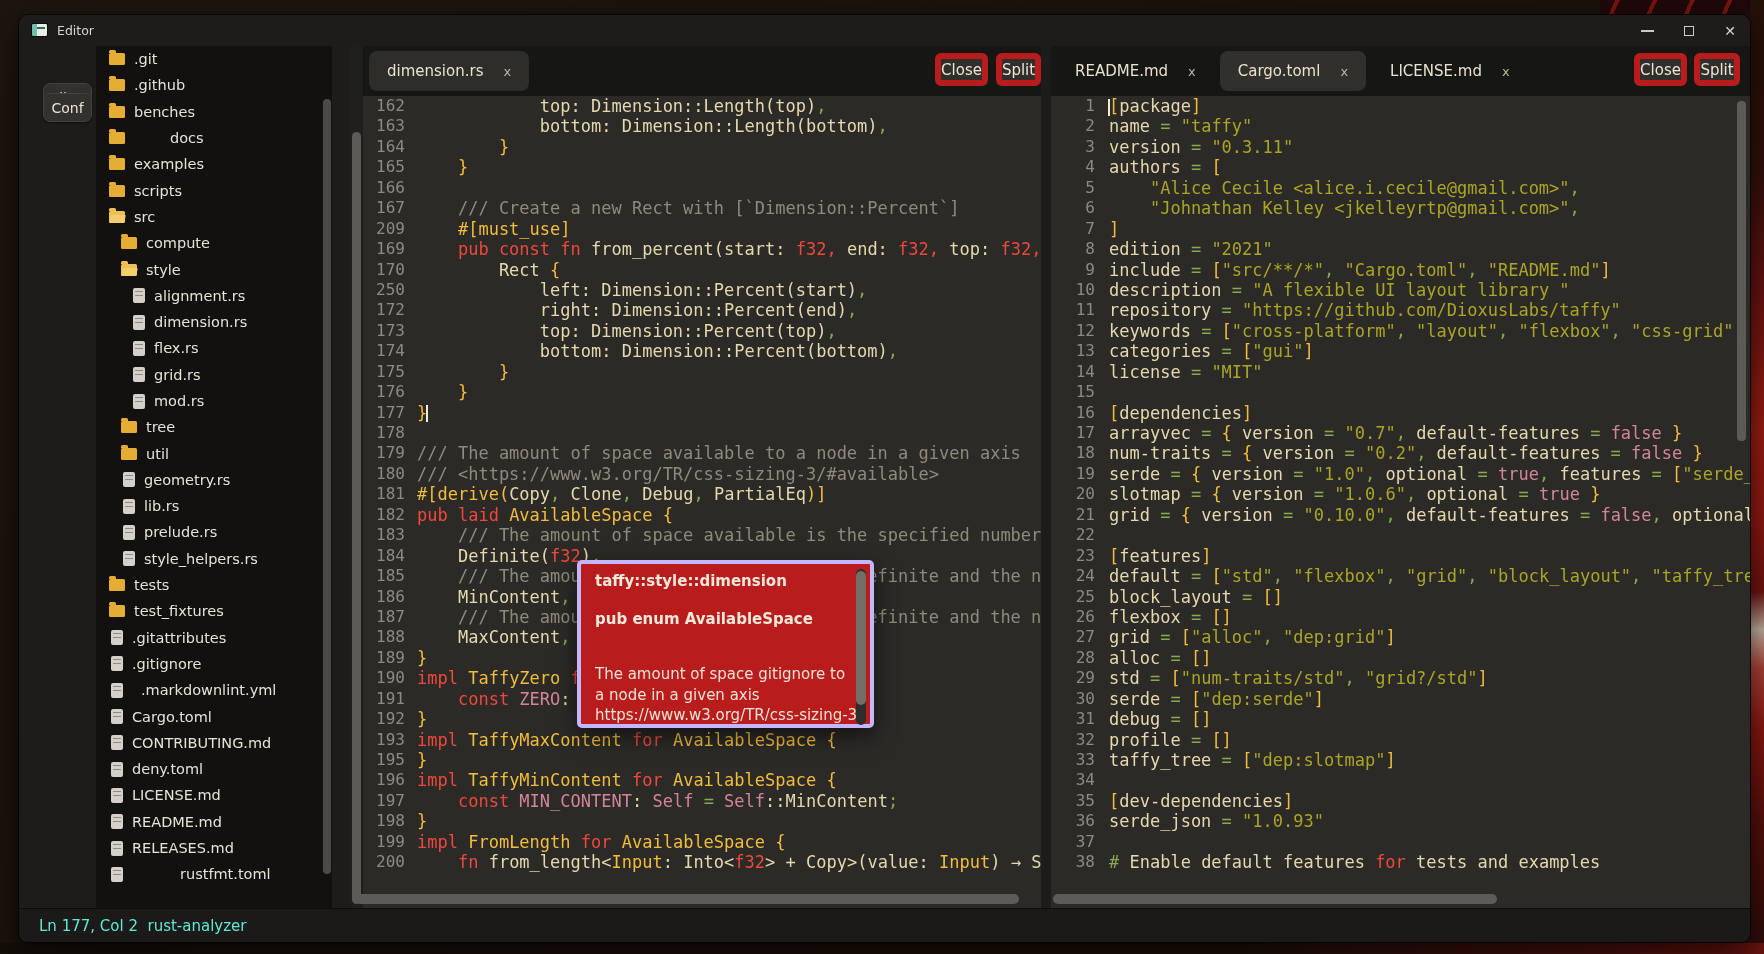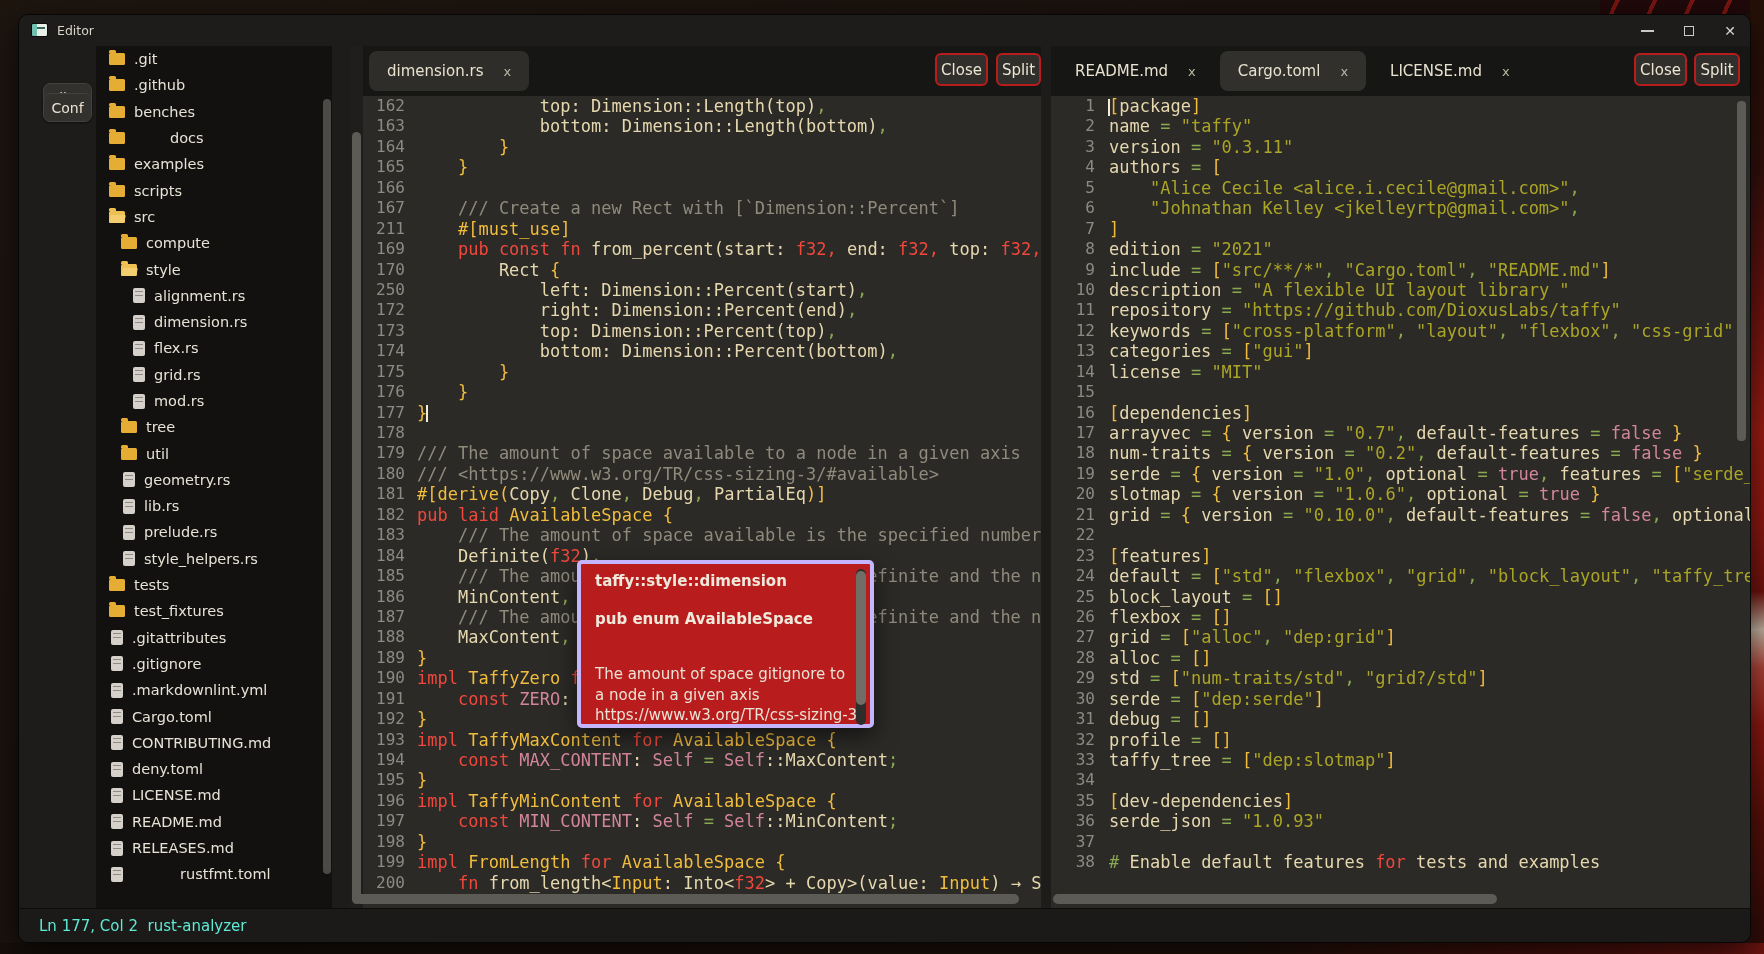--- a/index.html
+++ b/index.html
@@ -65,21 +65,21 @@
   .tk-w{color:#e6d8ae;} .tk-k{color:#f0483c;} .tk-r{color:#f0483c;}
   .tk-y{color:#f2bd3c;} .tk-c{color:#8f8a7b;} .tk-g{color:#8aa850;}
   .tk-o{color:#abA526;} .tk-p{color:#d3869b;}
   .tk-cursor{display:inline-block;width:2px;height:17px;background:#f2ecd9;vertical-align:middle;margin:0 -1px;}
 
   
   .tab{height:40px;border-radius:8px;display:inline-flex;align-items:center;padding:0 18px;
     color:#e9e2cf;font-size:15px;gap:20px;}
   .tab .x{color:#bdb6a6;font-size:13px;}
   .tab.active{background:#31302d;}
-  .pane-btn{height:33px;border-radius:6px;background:#302f2c;border:2px solid #b91c1c;box-sizing:border-box;
+  .pane-btn{height:33px;border-radius:6px;background:#302f2c;border:6px solid #b91c1c;box-sizing:border-box;
     color:#ece5d2;font-size:15px;display:flex;align-items:center;justify-content:center;padding:0 12px;}
 
   
   #left-tabbar{left:344px;top:31px;width:678px;height:50px;}
   #left-tab{position:absolute;left:6px;top:5px;background:#2e2d2a;}
   #left-close{position:absolute;left:572px;top:7px;width:53px;}
   #left-split{position:absolute;left:633px;top:7px;width:45px;}
   #left-editor{left:344px;top:81px;width:678px;height:812px;}
   #left-editor .ln{width:34px;margin-right:12px;padding-left:8px;}
   .left-vscroll{position:absolute;left:331px;top:31px;width:13px;height:862px;background:#1f1e1d;}
@@ -226,21 +226,21 @@
         <span class="label">test_fixtures</span>
       </div>
       <div class="tree-row" style="padding-left: 13px;">
         <span class="icon-file"></span>
         <span class="label">.gitattributes</span>
       </div>
       <div class="tree-row" style="padding-left: 13px;">
         <span class="icon-file"></span>
         <span class="label">.gitignore</span>
       </div>
-      <div class="tree-row" style="padding-left: 13px;">
+      <div class="tree-row" style="padding-left: 13px; gap: 9px;">
         <span class="icon-file"></span>
         <span class="label">.markdownlint.yml</span>
       </div>
       <div class="tree-row" style="padding-left: 13px;">
         <span class="icon-file"></span>
         <span class="label">Cargo.toml</span>
       </div>
       <div class="tree-row" style="padding-left: 13px;">
         <span class="icon-file"></span>
         <span class="label">CONTRIBUTING.md</span>
@@ -279,21 +279,21 @@
     <div class="pane-btn" id="left-close">Close</div>
     <div class="pane-btn" id="left-split">Split</div>
   </div>
   <div class="editor" id="left-editor">
       <div class="cl"><span class="ln">162</span><span class="ct"><span class="tk-w">            top: Dimension::Length(top)</span><span class="tk-g">,</span></span></div>
       <div class="cl"><span class="ln">163</span><span class="ct"><span class="tk-w">            bottom: Dimension::Length(bottom)</span><span class="tk-g">,</span></span></div>
       <div class="cl"><span class="ln">164</span><span class="ct"><span class="tk-y">        }</span></span></div>
       <div class="cl"><span class="ln">165</span><span class="ct"><span class="tk-y">    }</span></span></div>
       <div class="cl"><span class="ln">166</span><span class="ct"></span></div>
       <div class="cl"><span class="ln">167</span><span class="ct"><span class="tk-c">    /// Create a new Rect with [`Dimension::Percent`]</span></span></div>
-      <div class="cl"><span class="ln">211</span><span class="ct"><span class="tk-y">    #[must_use]</span></span></div>
+      <div class="cl"><span class="ln">209</span><span class="ct"><span class="tk-y">    #[must_use]</span></span></div>
       <div class="cl"><span class="ln">169</span><span class="ct"><span class="tk-k">    pub const fn </span><span class="tk-w">from_percent(start: </span><span class="tk-r">f32</span><span class="tk-k">,</span><span class="tk-w"> end: </span><span class="tk-r">f32</span><span class="tk-k">,</span><span class="tk-w"> top: </span><span class="tk-r">f32</span><span class="tk-k">,</span></span></div>
       <div class="cl"><span class="ln">170</span><span class="ct"><span class="tk-w">        Rect </span><span class="tk-y">{</span></span></div>
       <div class="cl"><span class="ln">250</span><span class="ct"><span class="tk-w">            left: Dimension::Percent(start)</span><span class="tk-g">,</span></span></div>
       <div class="cl"><span class="ln">172</span><span class="ct"><span class="tk-w">            right: Dimension::Percent(end)</span><span class="tk-g">,</span></span></div>
       <div class="cl"><span class="ln">173</span><span class="ct"><span class="tk-w">            top: Dimension::Percent(top)</span><span class="tk-g">,</span></span></div>
       <div class="cl"><span class="ln">174</span><span class="ct"><span class="tk-w">            bottom: Dimension::Percent(bottom)</span><span class="tk-g">,</span></span></div>
       <div class="cl"><span class="ln">175</span><span class="ct"><span class="tk-y">        }</span></span></div>
       <div class="cl"><span class="ln">176</span><span class="ct"><span class="tk-y">    }</span></span></div>
       <div class="cl"><span class="ln">177</span><span class="ct"><span class="tk-y">}</span><span class="tk-cursor"></span></span></div>
       <div class="cl"><span class="ln">178</span><span class="ct"></span></div>
@@ -305,21 +305,20 @@
       <div class="cl"><span class="ln">184</span><span class="ct"><span class="tk-w">    Definite(</span><span class="tk-r">f32</span><span class="tk-w">)</span><span class="tk-g">,</span></span></div>
       <div class="cl"><span class="ln">185</span><span class="ct"><span class="tk-c">    /// The amount of space available is indefinite and the node should be laid out under a min-content constraint</span></span></div>
       <div class="cl"><span class="ln">186</span><span class="ct"><span class="tk-w">    MinContent</span><span class="tk-g">,</span></span></div>
       <div class="cl"><span class="ln">187</span><span class="ct"><span class="tk-c">    /// The amount of space available is indefinite and the node should be laid out under a max-content constraint</span></span></div>
       <div class="cl"><span class="ln">188</span><span class="ct"><span class="tk-w">    MaxContent</span><span class="tk-g">,</span></span></div>
       <div class="cl"><span class="ln">189</span><span class="ct"><span class="tk-y">}</span></span></div>
       <div class="cl"><span class="ln">190</span><span class="ct"><span class="tk-k">impl </span><span class="tk-y">TaffyZero </span><span class="tk-k">for </span><span class="tk-y">AvailableSpace </span><span class="tk-y">{</span></span></div>
       <div class="cl"><span class="ln">191</span><span class="ct"><span class="tk-k">    const </span><span class="tk-p">ZERO</span><span class="tk-w">: </span><span class="tk-p">Self</span><span class="tk-g"> = </span><span class="tk-p">Self</span><span class="tk-w">::Definite(0.0)</span><span class="tk-g">;</span></span></div>
       <div class="cl"><span class="ln">192</span><span class="ct"><span class="tk-y">}</span></span></div>
       <div class="cl"><span class="ln">193</span><span class="ct"><span class="tk-k">impl </span><span class="tk-y">TaffyMaxContent </span><span class="tk-k">for </span><span class="tk-y">AvailableSpace </span><span class="tk-y">{</span></span></div>
-      <div class="cl"><span class="ln">194</span><span class="ct"><span class="tk-k">    const </span><span class="tk-p">MAX_CONTENT</span><span class="tk-w">: </span><span class="tk-p">Self</span><span class="tk-g"> = </span><span class="tk-p">Self</span><span class="tk-w">::MaxContent</span><span class="tk-g">;</span></span></div>
       <div class="cl"><span class="ln">195</span><span class="ct"><span class="tk-y">}</span></span></div>
       <div class="cl"><span class="ln">196</span><span class="ct"><span class="tk-k">impl </span><span class="tk-y">TaffyMinContent </span><span class="tk-k">for </span><span class="tk-y">AvailableSpace </span><span class="tk-y">{</span></span></div>
       <div class="cl"><span class="ln">197</span><span class="ct"><span class="tk-k">    const </span><span class="tk-p">MIN_CONTENT</span><span class="tk-w">: </span><span class="tk-p">Self</span><span class="tk-g"> = </span><span class="tk-p">Self</span><span class="tk-w">::MinContent</span><span class="tk-g">;</span></span></div>
       <div class="cl"><span class="ln">198</span><span class="ct"><span class="tk-y">}</span></span></div>
       <div class="cl"><span class="ln">199</span><span class="ct"><span class="tk-k">impl </span><span class="tk-y">FromLength </span><span class="tk-k">for </span><span class="tk-y">AvailableSpace </span><span class="tk-y">{</span></span></div>
       <div class="cl"><span class="ln">200</span><span class="ct"><span class="tk-k">    fn </span><span class="tk-w">from_length&lt;</span><span class="tk-y">Input</span><span class="tk-w">: Into&lt;</span><span class="tk-r">f32</span><span class="tk-w">&gt; + Copy&gt;(value: </span><span class="tk-y">Input</span><span class="tk-w">) → Self {</span></span></div>
     </div>
 
   <div class="tabbar" id="right-tabbar">
     <div id="right-tabs">

